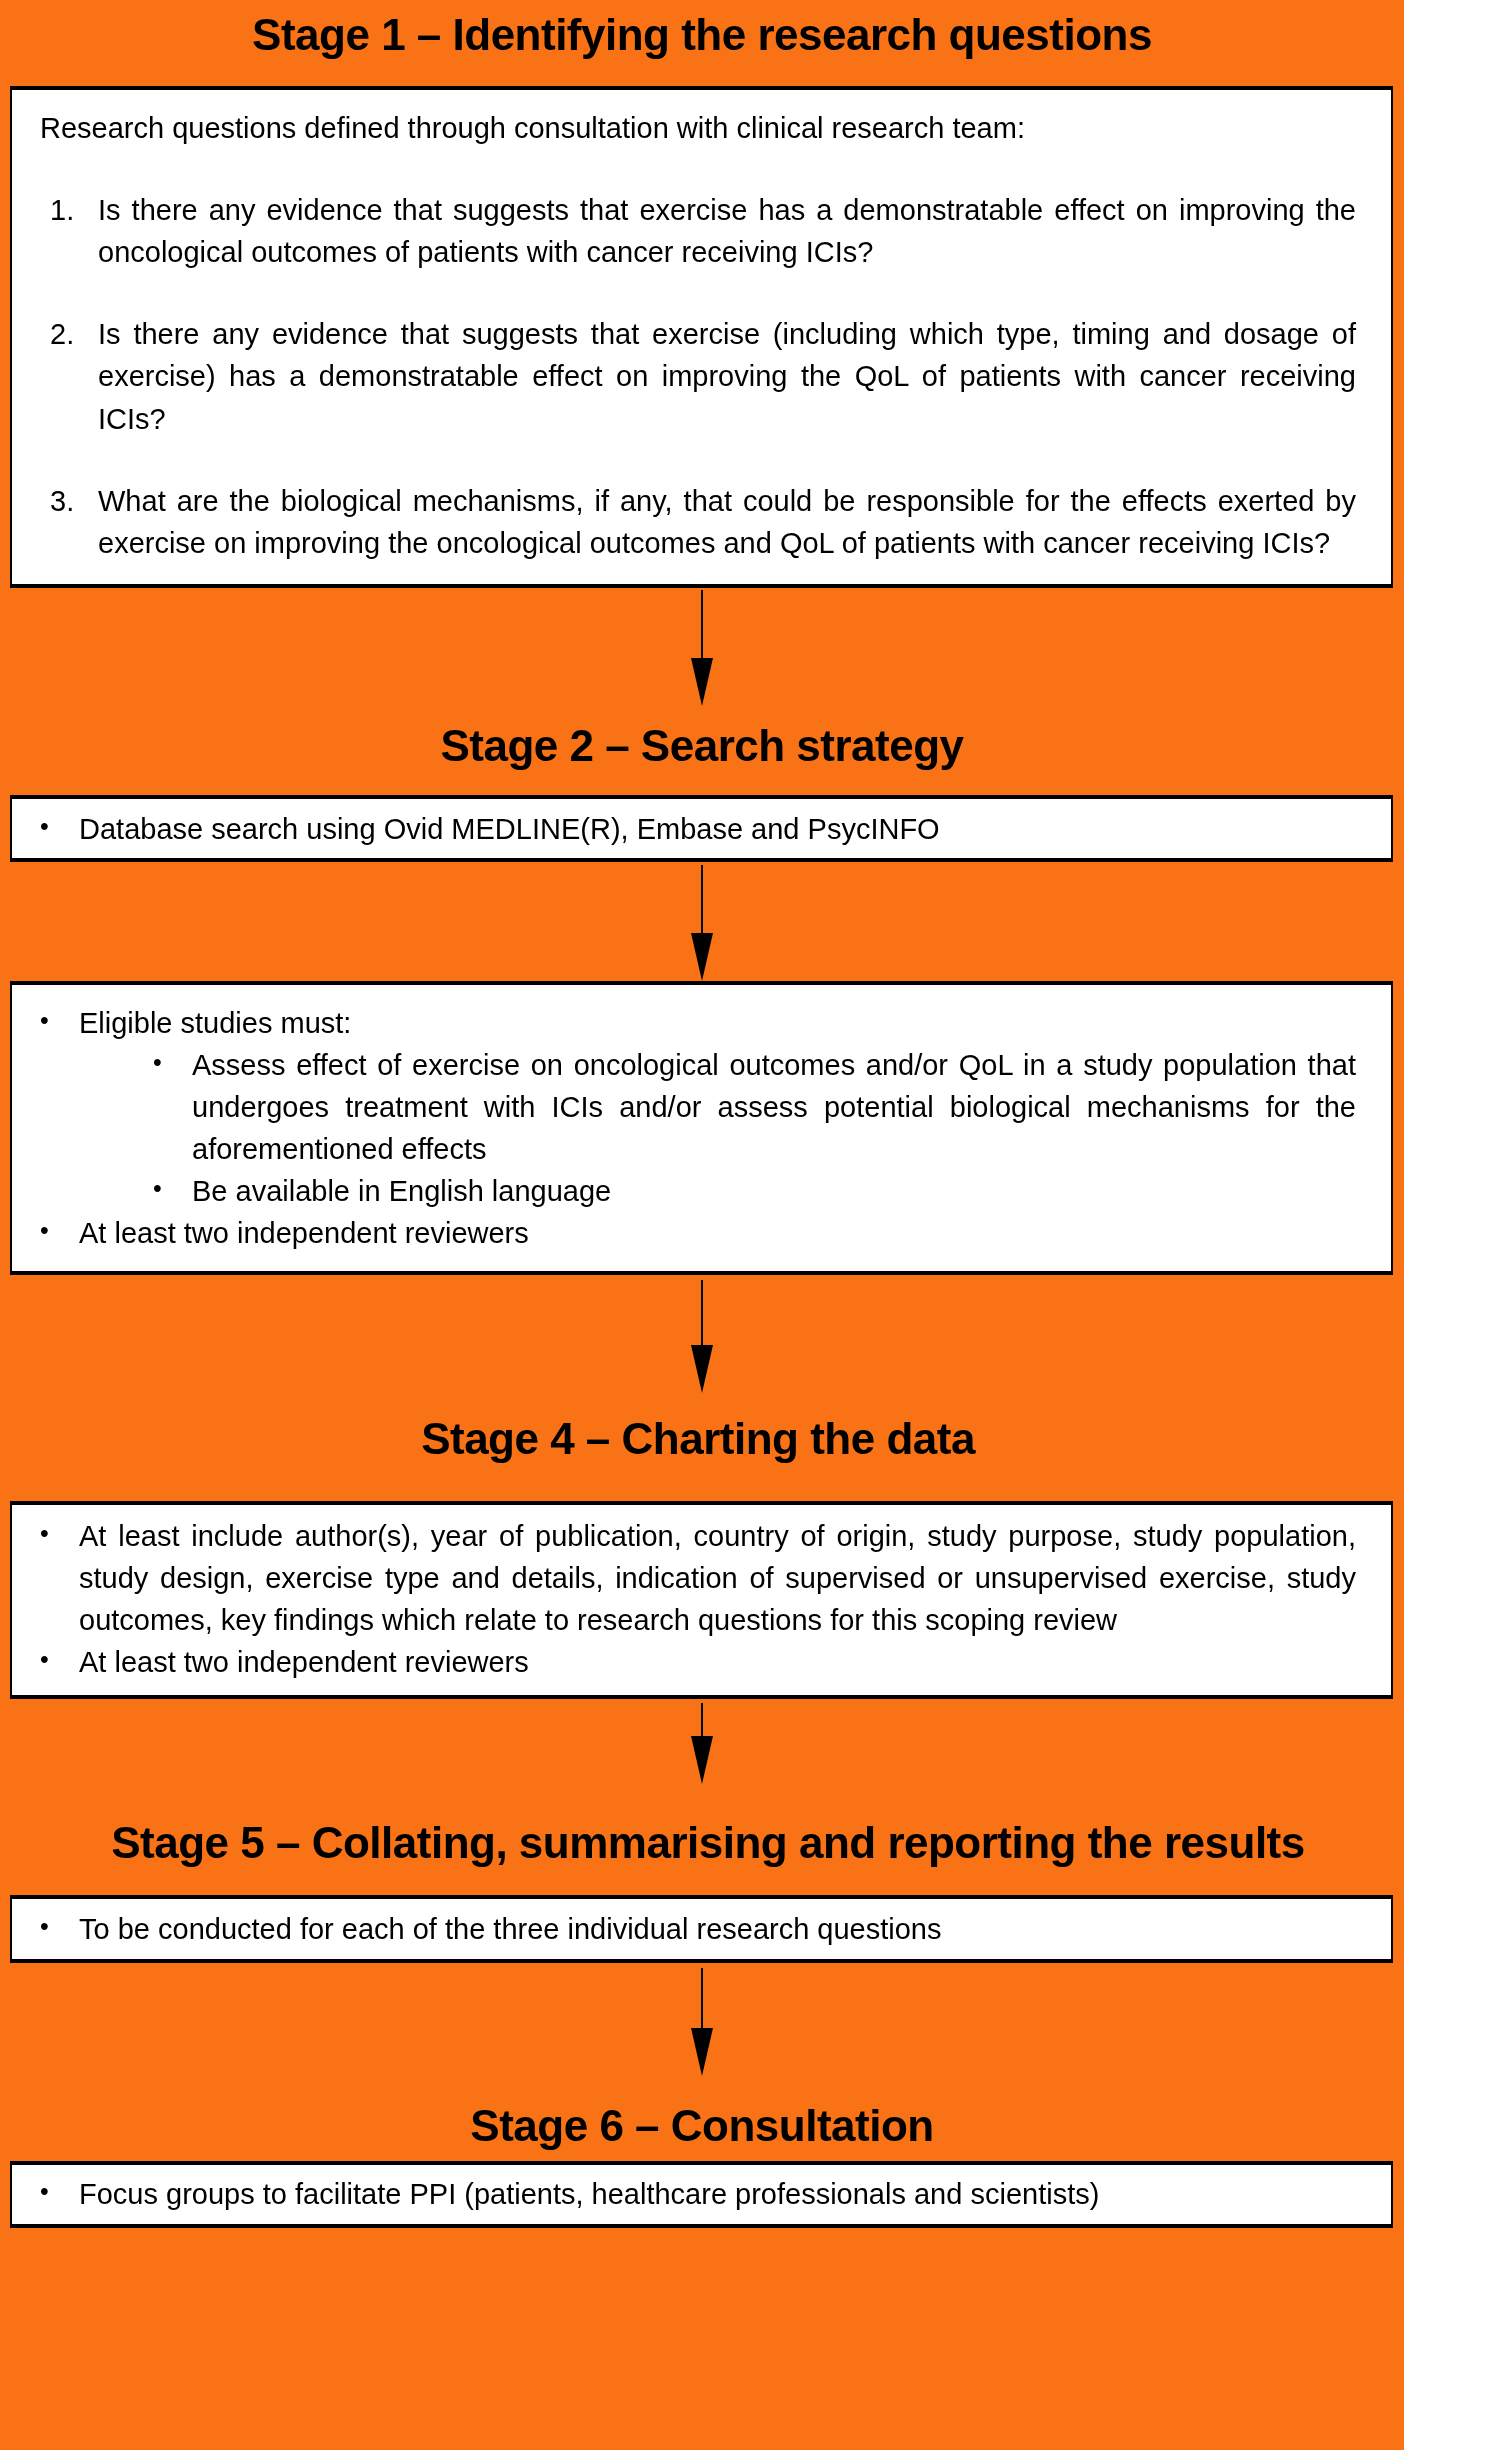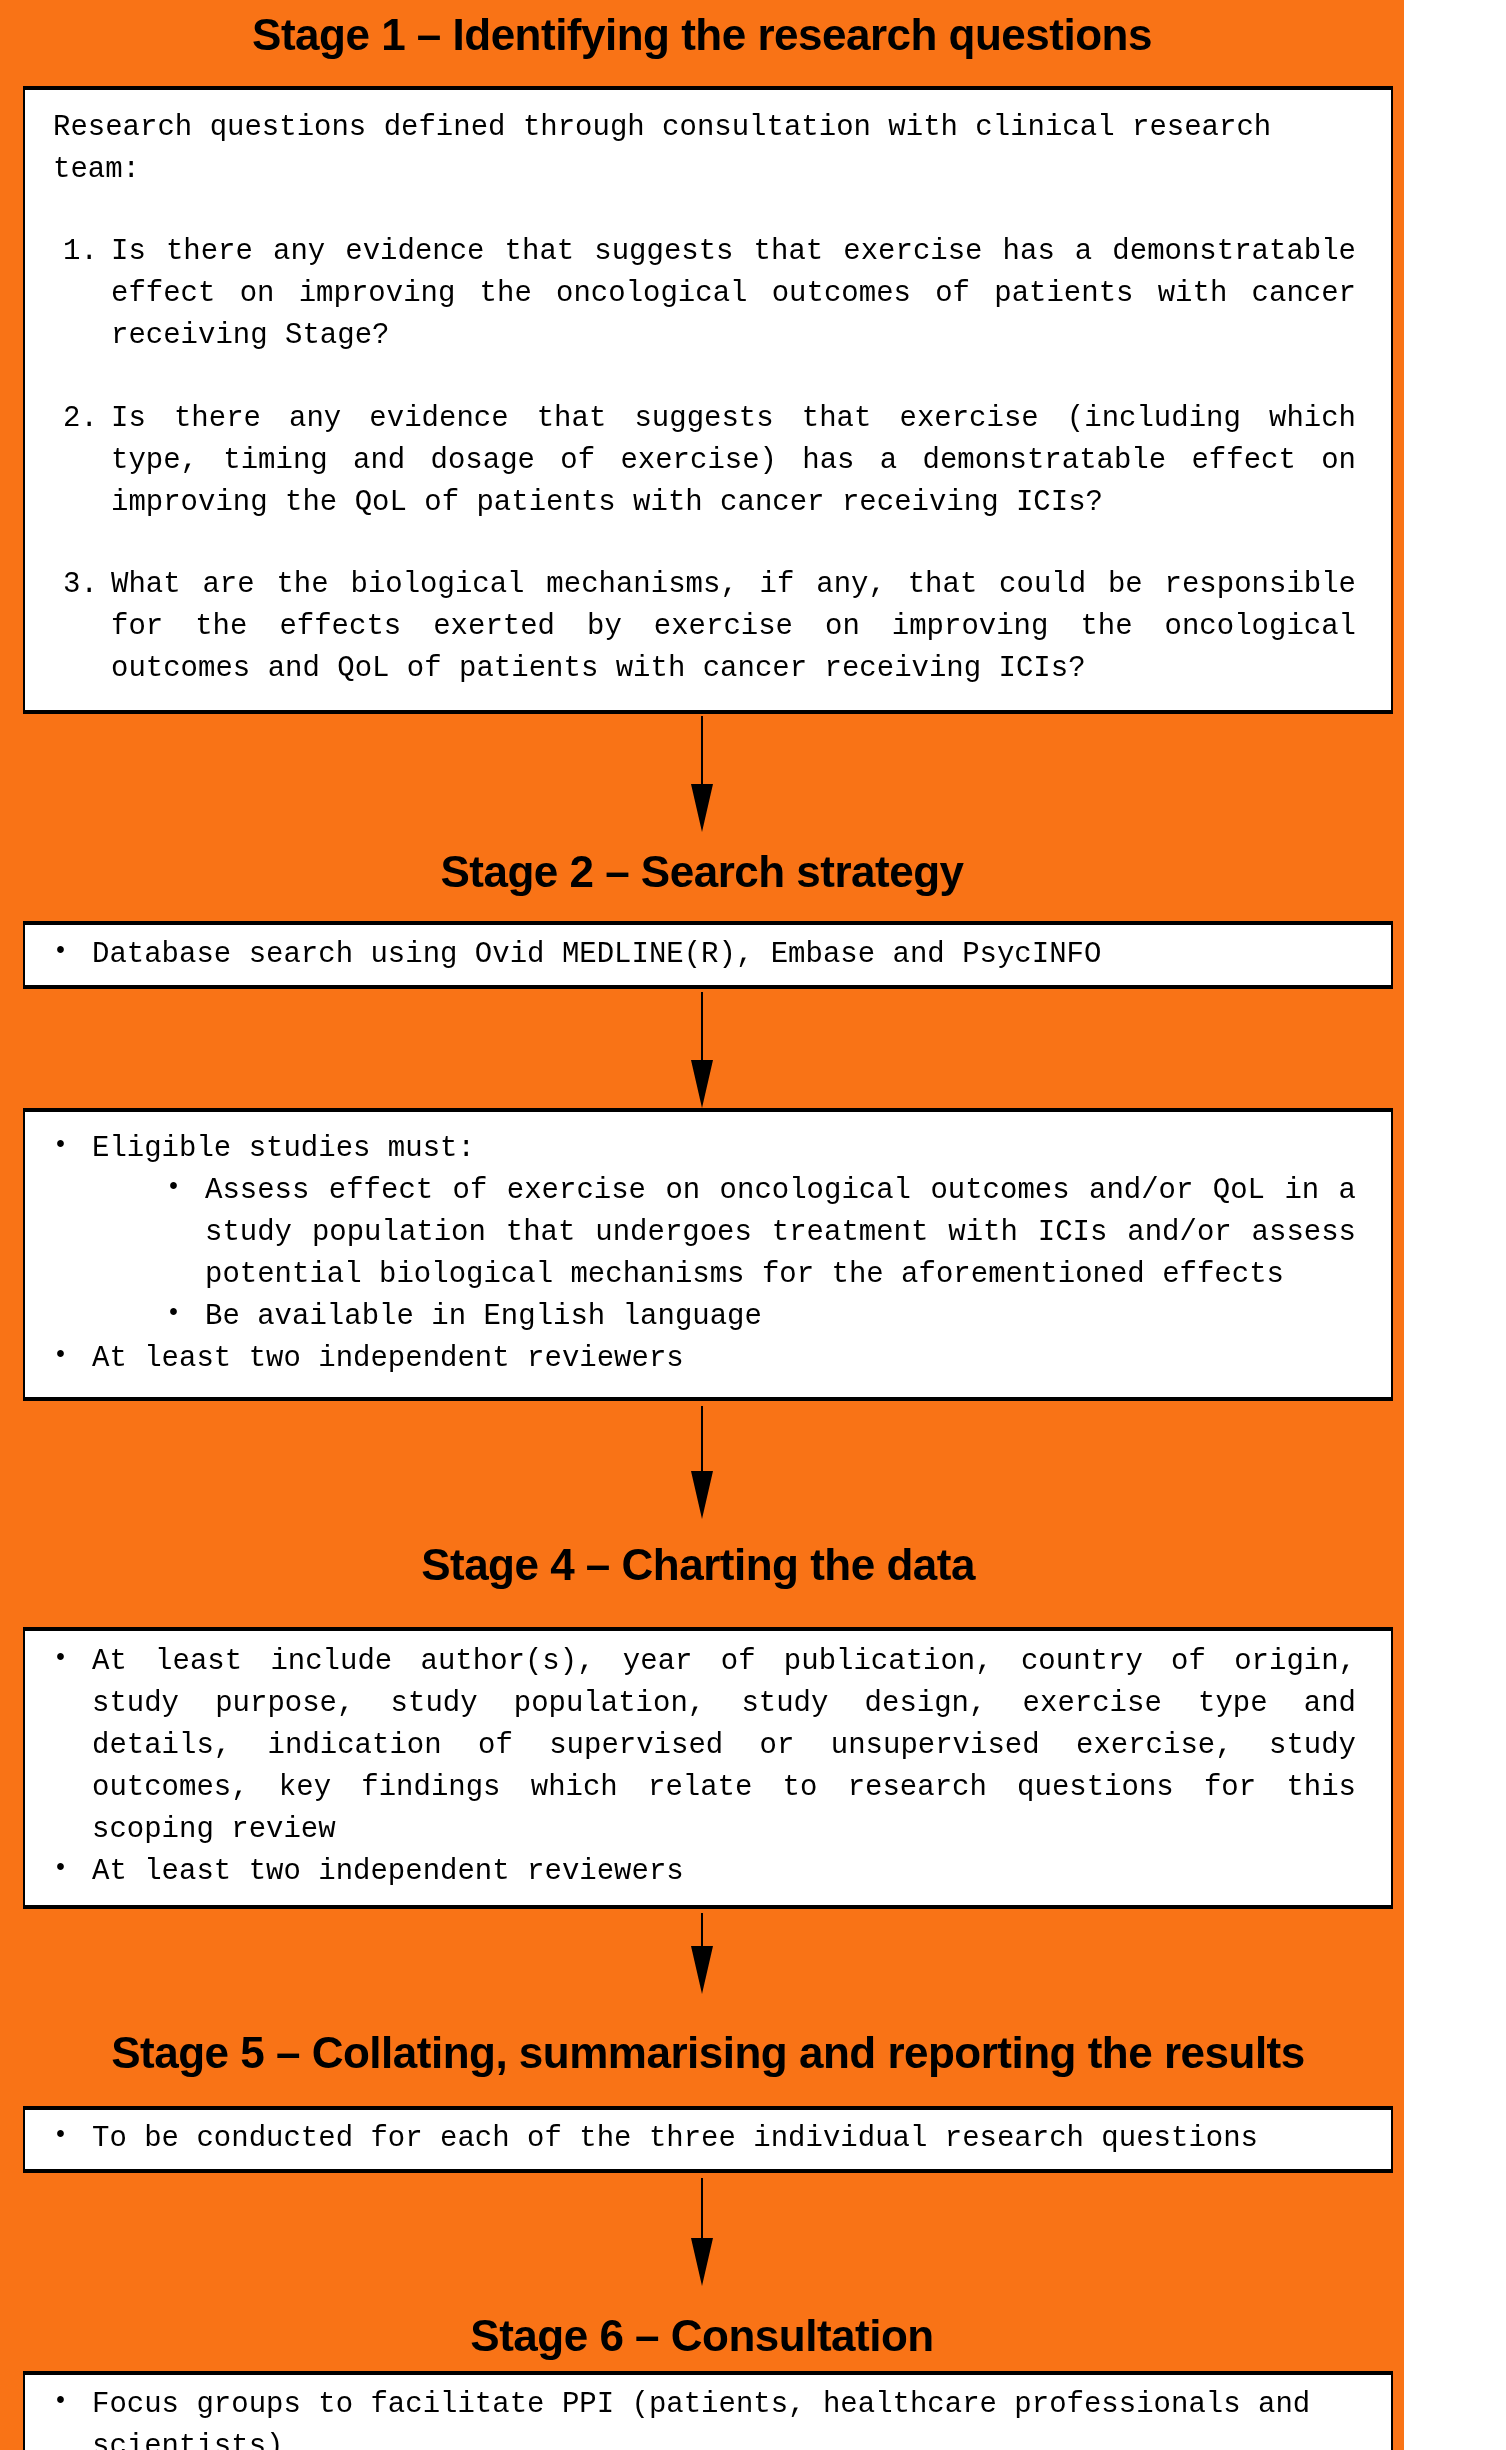--- a/index.html
+++ b/index.html
@@ -16,27 +16,26 @@
   }
   .title {
     font-weight: 700;
     font-size: 44px;
     line-height: 1.4;
     text-align: center;
     letter-spacing: -0.5px;
     white-space: nowrap;
   }
   .box {
-    margin-left: 23px;
+    margin-left: 10px;
     margin-right: 11px;
     border: 2px solid #000000;
     border-top-width: 4px;
     border-bottom-width: 4px;
     background: #ffffff;
-    font-family: Liberation Mono, monospace;
   }
   .b1 { padding: 17.7px 35px 20px 28px; }
   .b3 { padding: 16.6px 35px 16.6px 28px; }
   .b4 { padding: 10px 35px 12px 28px; }
   .box-line { padding: 8.6px 35px 8.6px 28px; }
 
   .intro { margin: 0 0 40px 0; }
 
   .nrow { display: flex; margin: 0 0 40px 10px; }
   .nrow.last { margin-bottom: 0; }
@@ -79,21 +78,21 @@
 </head>
 <body>
 
 <div class="page">
 
   <div class="title t1">Stage 1 – Identifying the research questions</div>
   <div class="box b1">
     <div class="intro">Research questions defined through consultation with clinical research team:</div>
     <div class="nrow">
       <span class="nmark">1.</span>
-      <div class="ntext jtext">Is there any evidence that suggests that exercise has a demonstratable effect on improving the oncological outcomes of patients with cancer receiving Stage?</div>
+      <div class="ntext jtext">Is there any evidence that suggests that exercise has a demonstratable effect on improving the oncological outcomes of patients with cancer receiving ICIs?</div>
     </div>
     <div class="nrow">
       <span class="nmark">2.</span>
       <div class="ntext jtext">Is there any evidence that suggests that exercise (including which type, timing and dosage of exercise) has a demonstratable effect on improving the QoL of patients with cancer receiving ICIs?</div>
     </div>
     <div class="nrow last">
       <span class="nmark">3.</span>
       <div class="ntext jtext">What are the biological mechanisms, if any, that could be responsible for the effects exerted by exercise on improving the oncological outcomes and QoL of patients with cancer receiving ICIs?</div>
     </div>
   </div>

